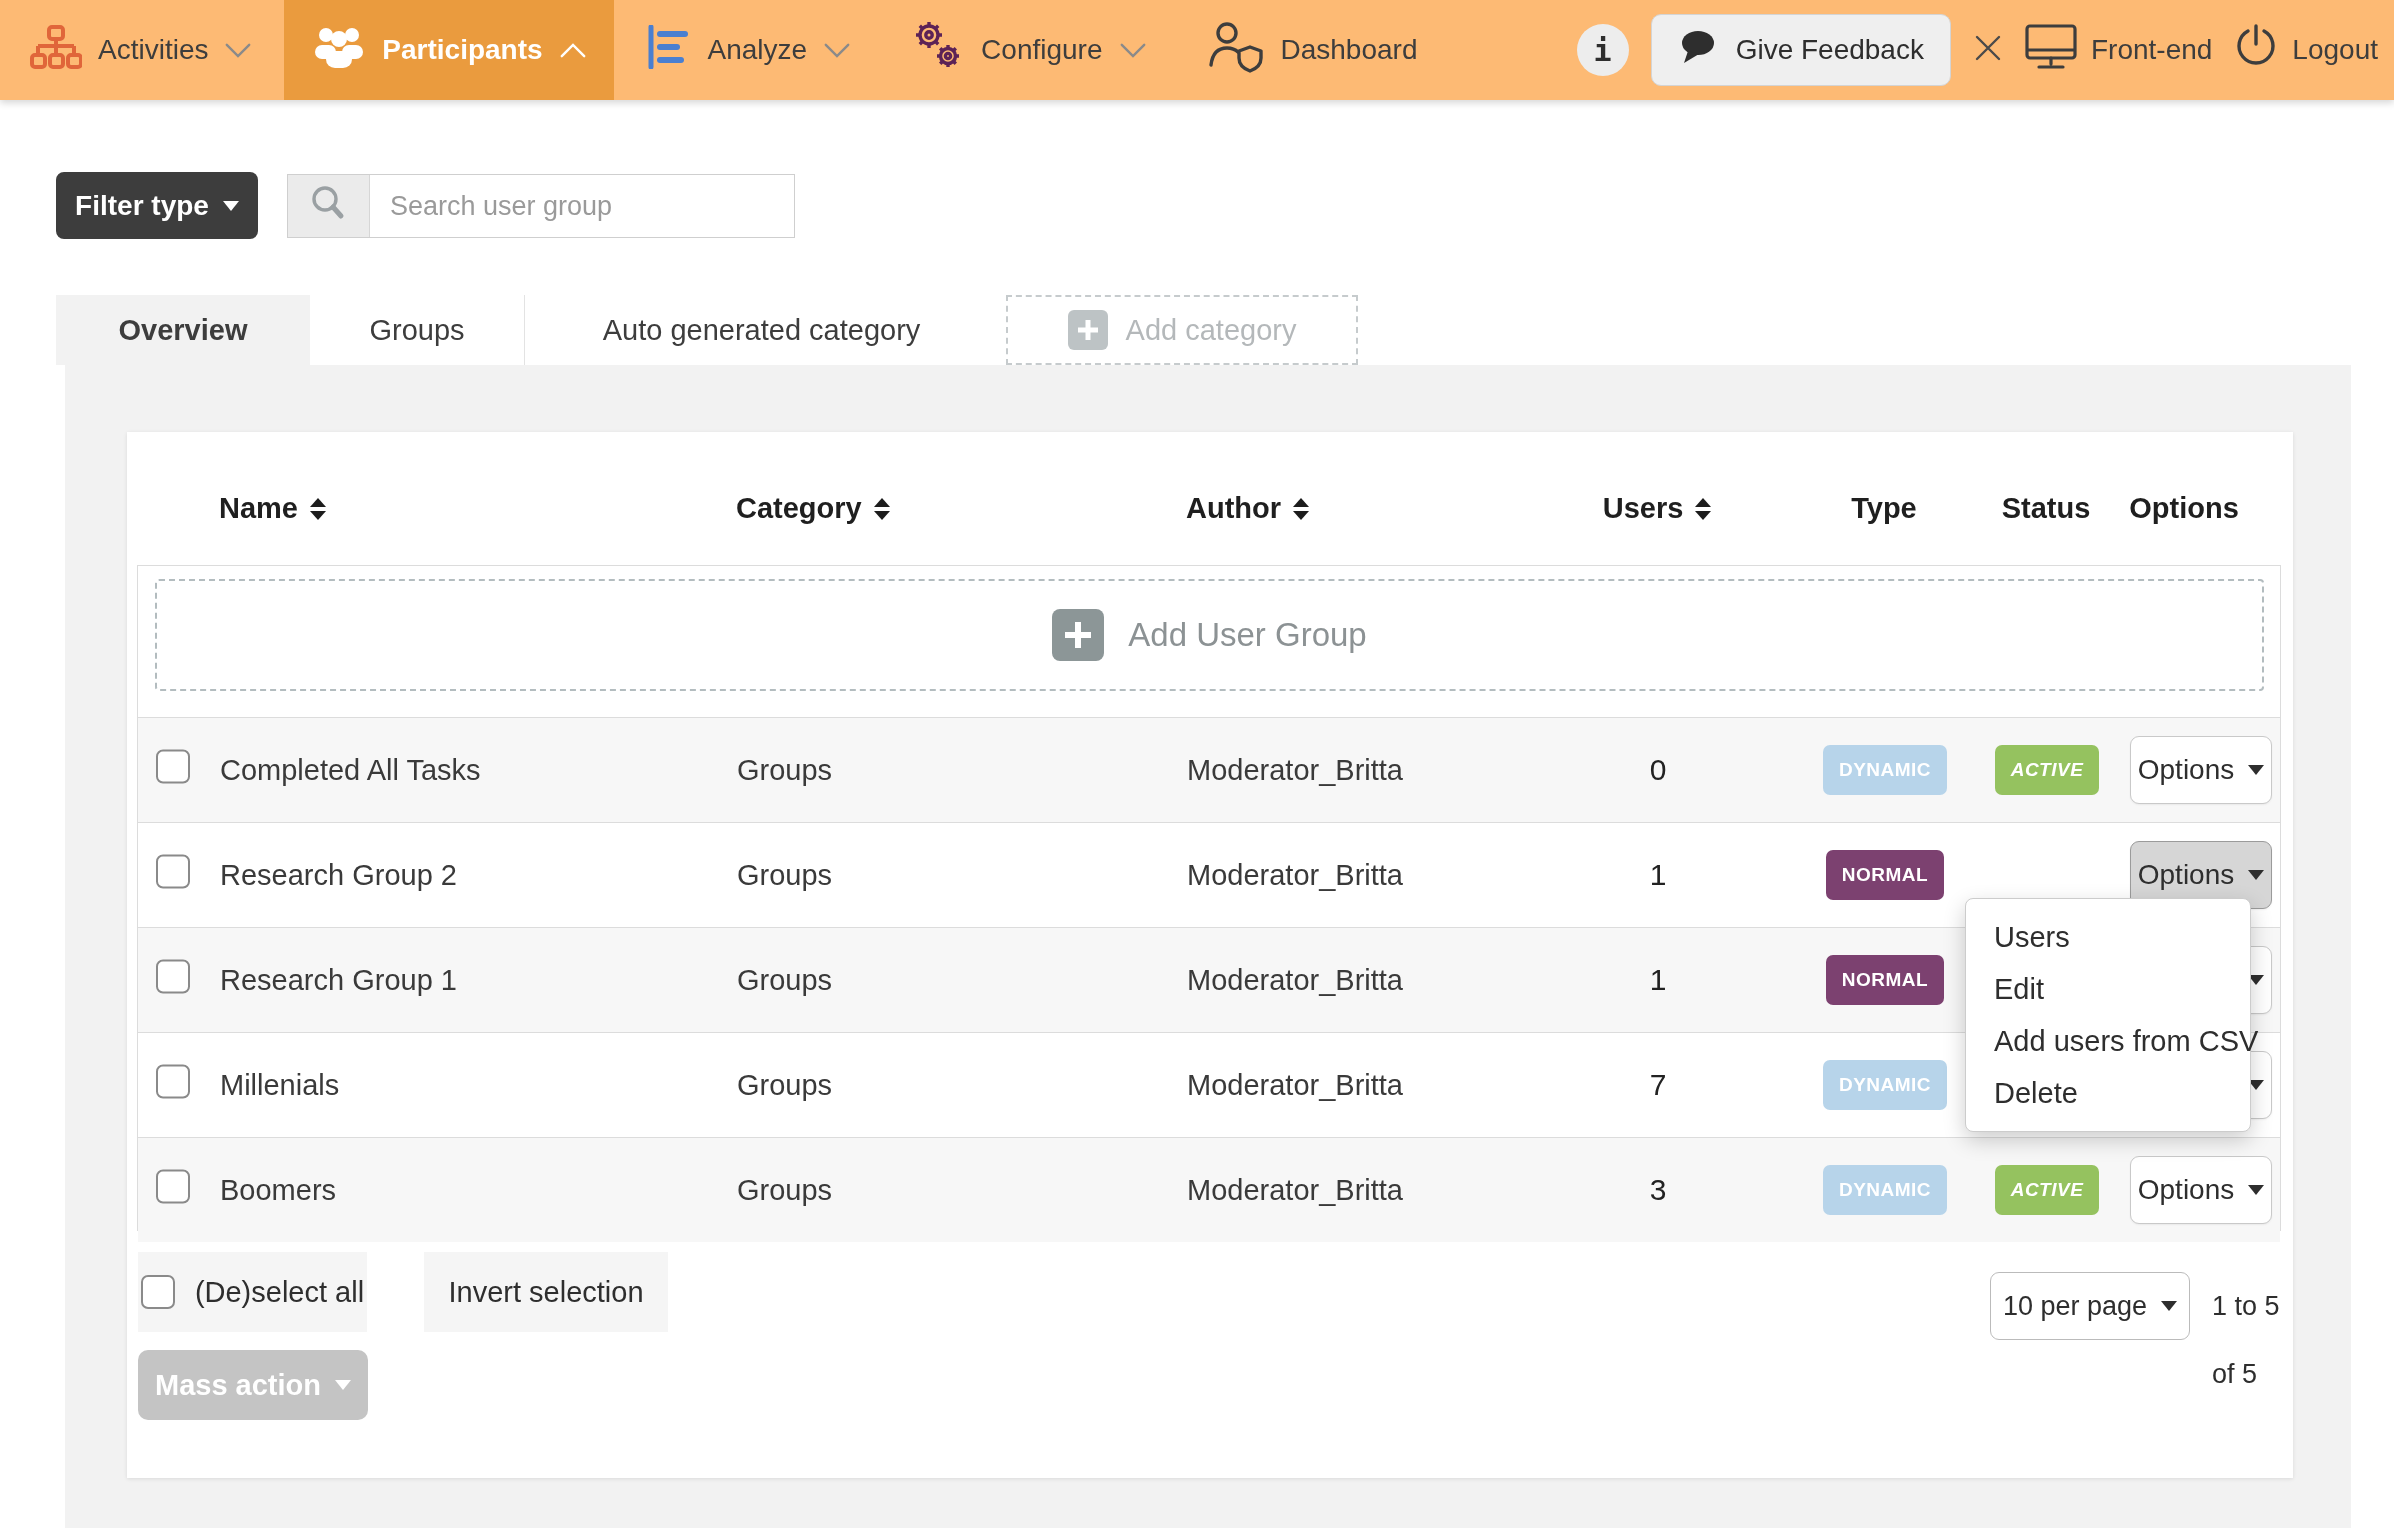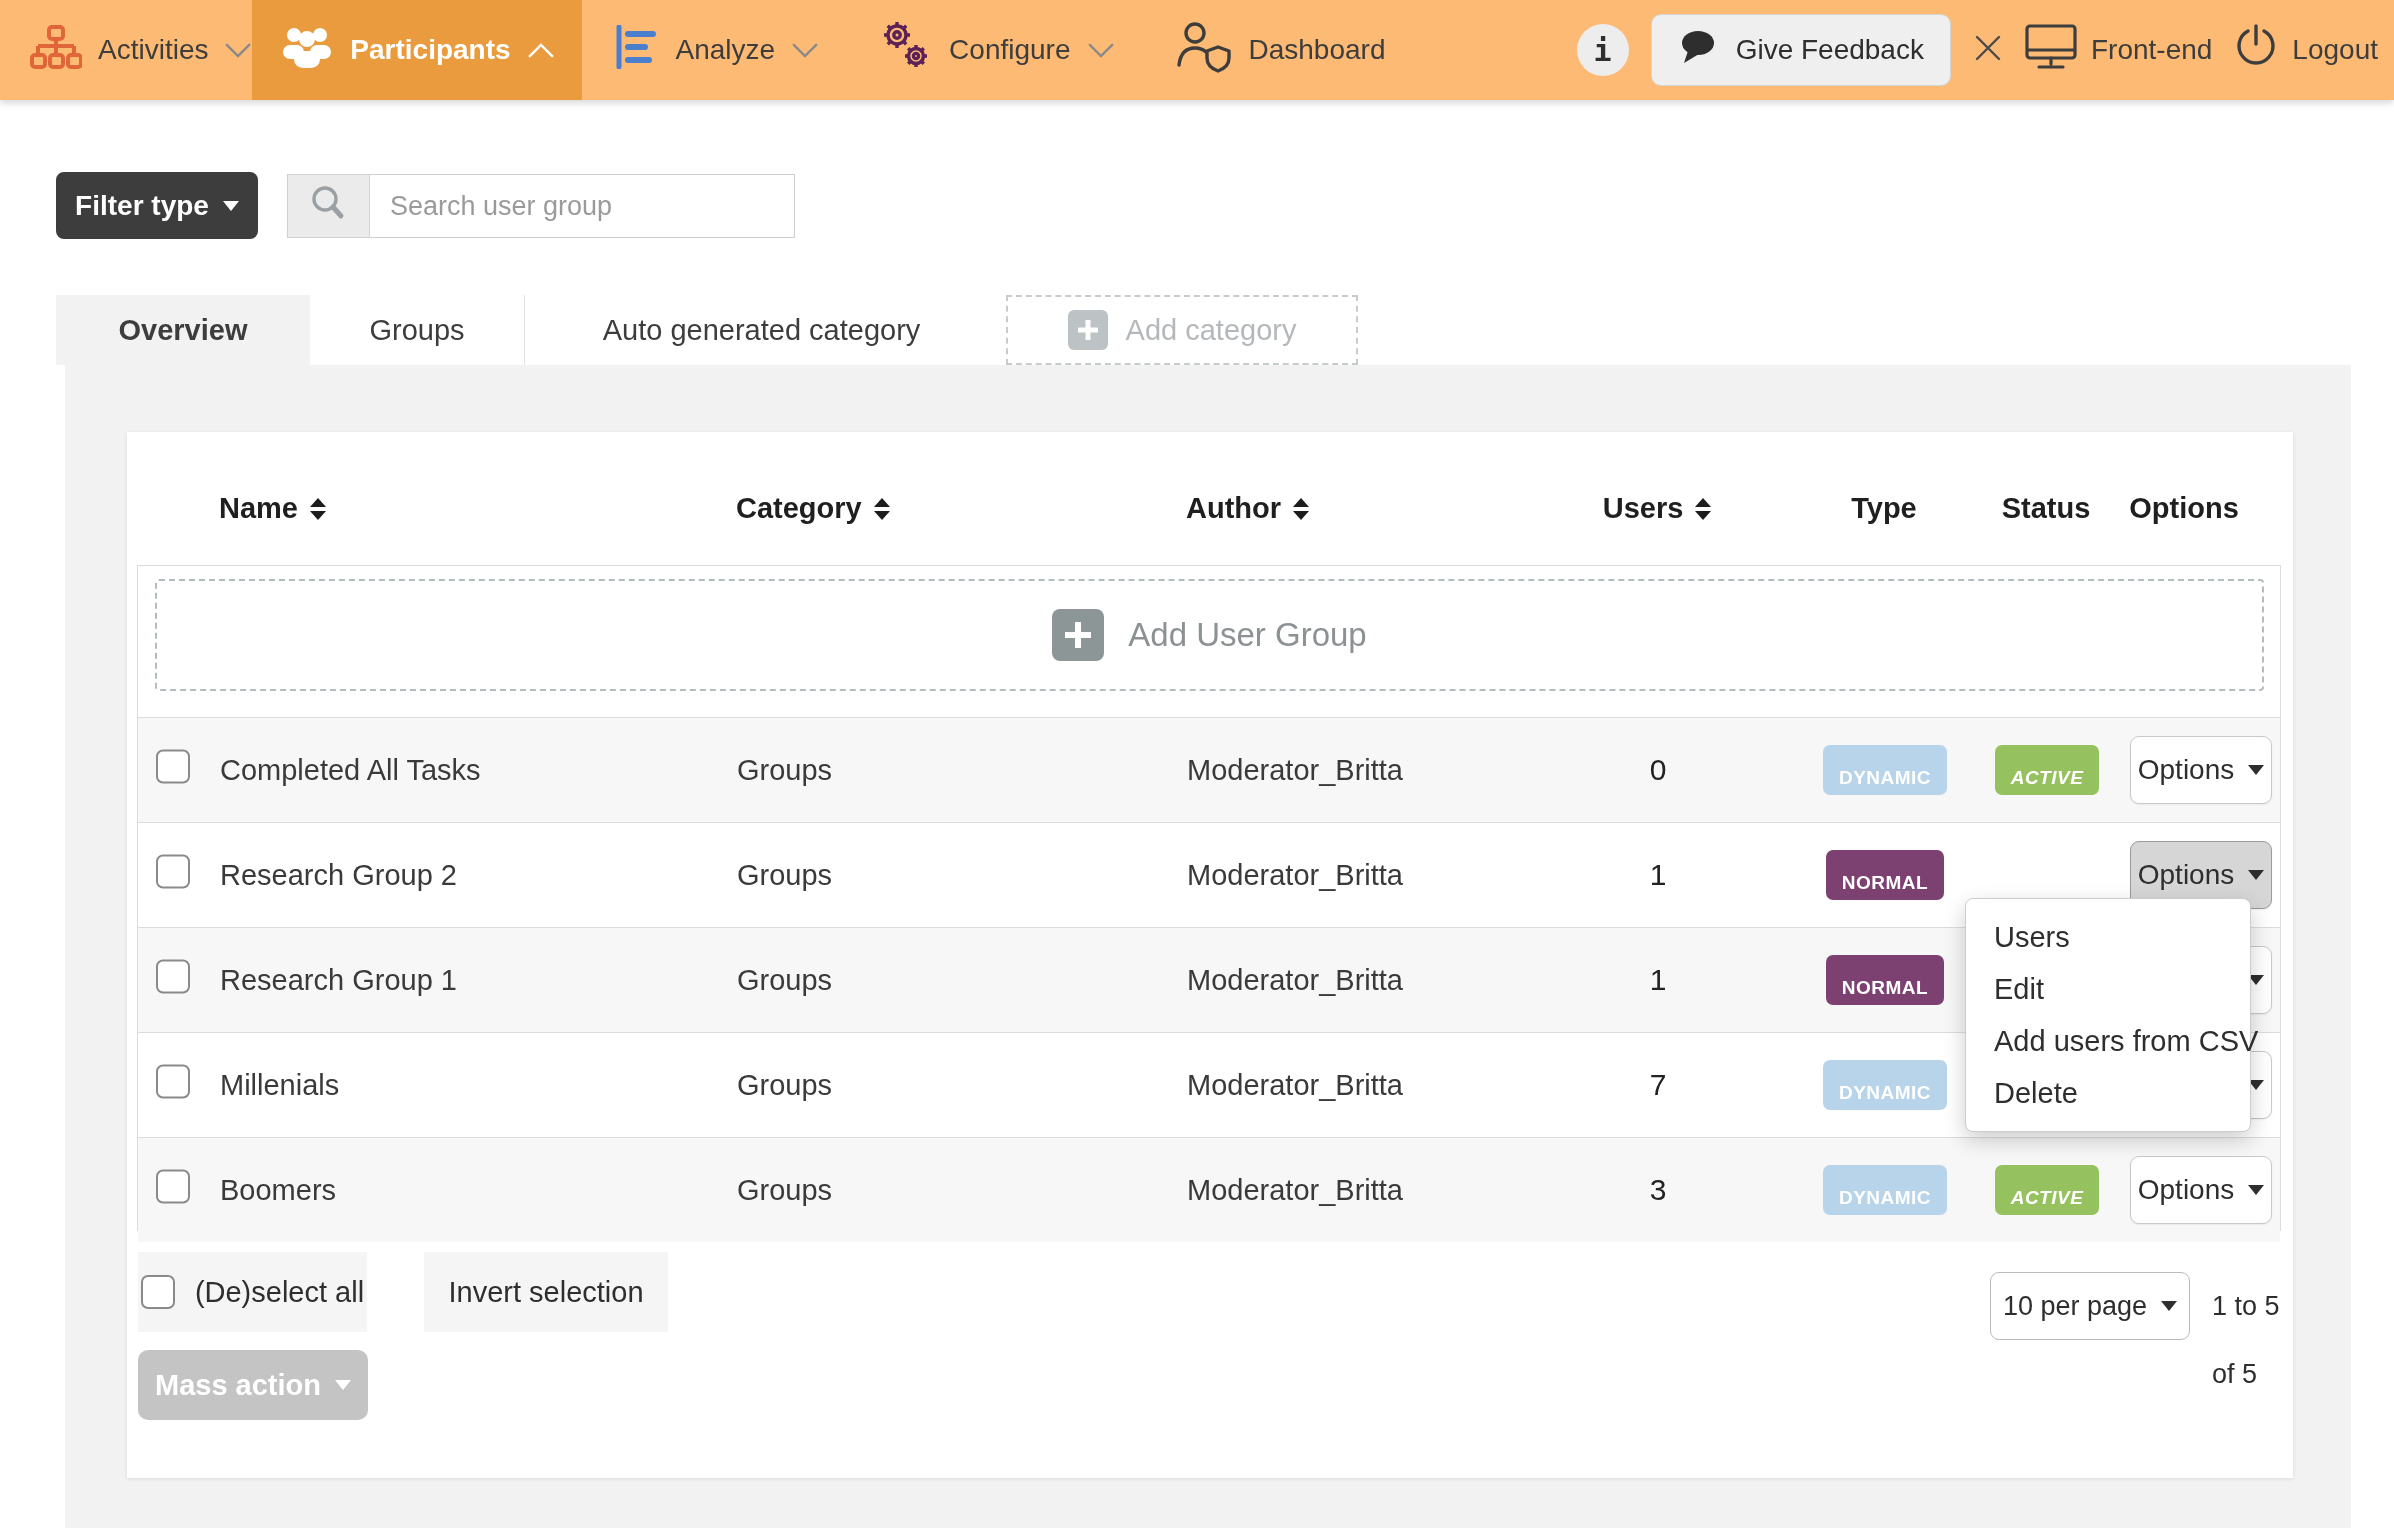--- a/index.html
+++ b/index.html
@@ -14,21 +14,21 @@
 
   
   .topnav {
     position: absolute; left:0; top:0; width:2394px; height:100px;
     background:#fdba74; display:flex; align-items:center;
     box-shadow:0 3px 7px rgba(0,0,0,0.16); z-index:40;
   }
   .nav-item { display:flex; align-items:center; gap:16px; font-size:28px; color:#3d3d3d; height:100px; cursor:pointer; }
   .nav-activities { margin-left:30px; }
   .nav-participants {
-    width:330px; justify-content:center;
+    margin-left:32px; width:330px; justify-content:center;
     background:#EA9B3E; color:#fff; font-weight:bold;
   }
   .nav-analyze { margin-left:33px; }
   .nav-configure { margin-left:58px; }
   .nav-dashboard { margin-left:62px; }
   .nav-right { margin-left:auto; margin-right:16px; display:flex; align-items:center; gap:22px; }
   .info-circle {
     width:52px; height:52px; border-radius:50%; background:#EDEDED;
     display:flex; align-items:center; justify-content:center;
     font-family:"DejaVu Sans Mono", monospace; font-weight:bold; font-size:30px; color:#2e2e2e; cursor:pointer;
@@ -100,21 +100,21 @@
   .c-auth { left:1049px; }
   .c-users{ left:1460px; width:120px; text-align:center; font-size:30px; color:#222; }
   .c-type { left:1667px; width:160px; text-align:center; }
   .c-stat { left:1829px; width:160px; text-align:center; }
   .c-opt  { left:1992px; }
 
   .cb { display:inline-block; width:34px; height:34px; border:2px solid #8A8A8A; border-radius:7px; background:#fff; cursor:pointer; }
 
   .badge {
     display:inline-block; font-size:19px; font-weight:bold; color:#fff;
-    padding:8px 16px; height:50px; line-height:50px; border-radius:7px; letter-spacing:0.5px;
+    padding:0 16px; height:50px; line-height:50px; border-radius:7px; letter-spacing:0.5px;
   }
   .badge.dynamic { background:#B7D4EA; }
   .badge.normal  { background:#7C4170; }
   .badge.active  { background:#95C25F;font-style:italic; }
 
   .opt-btn {
     width:142px; height:68px; background:#fff; border:1px solid #C9C9C9; border-radius:9px;
     font-family:inherit; font-size:28px; color:#2e2e2e;
     display:flex; align-items:center; justify-content:center; gap:14px; cursor:pointer;
     box-shadow:0 1px 2px rgba(0,0,0,0.06);

